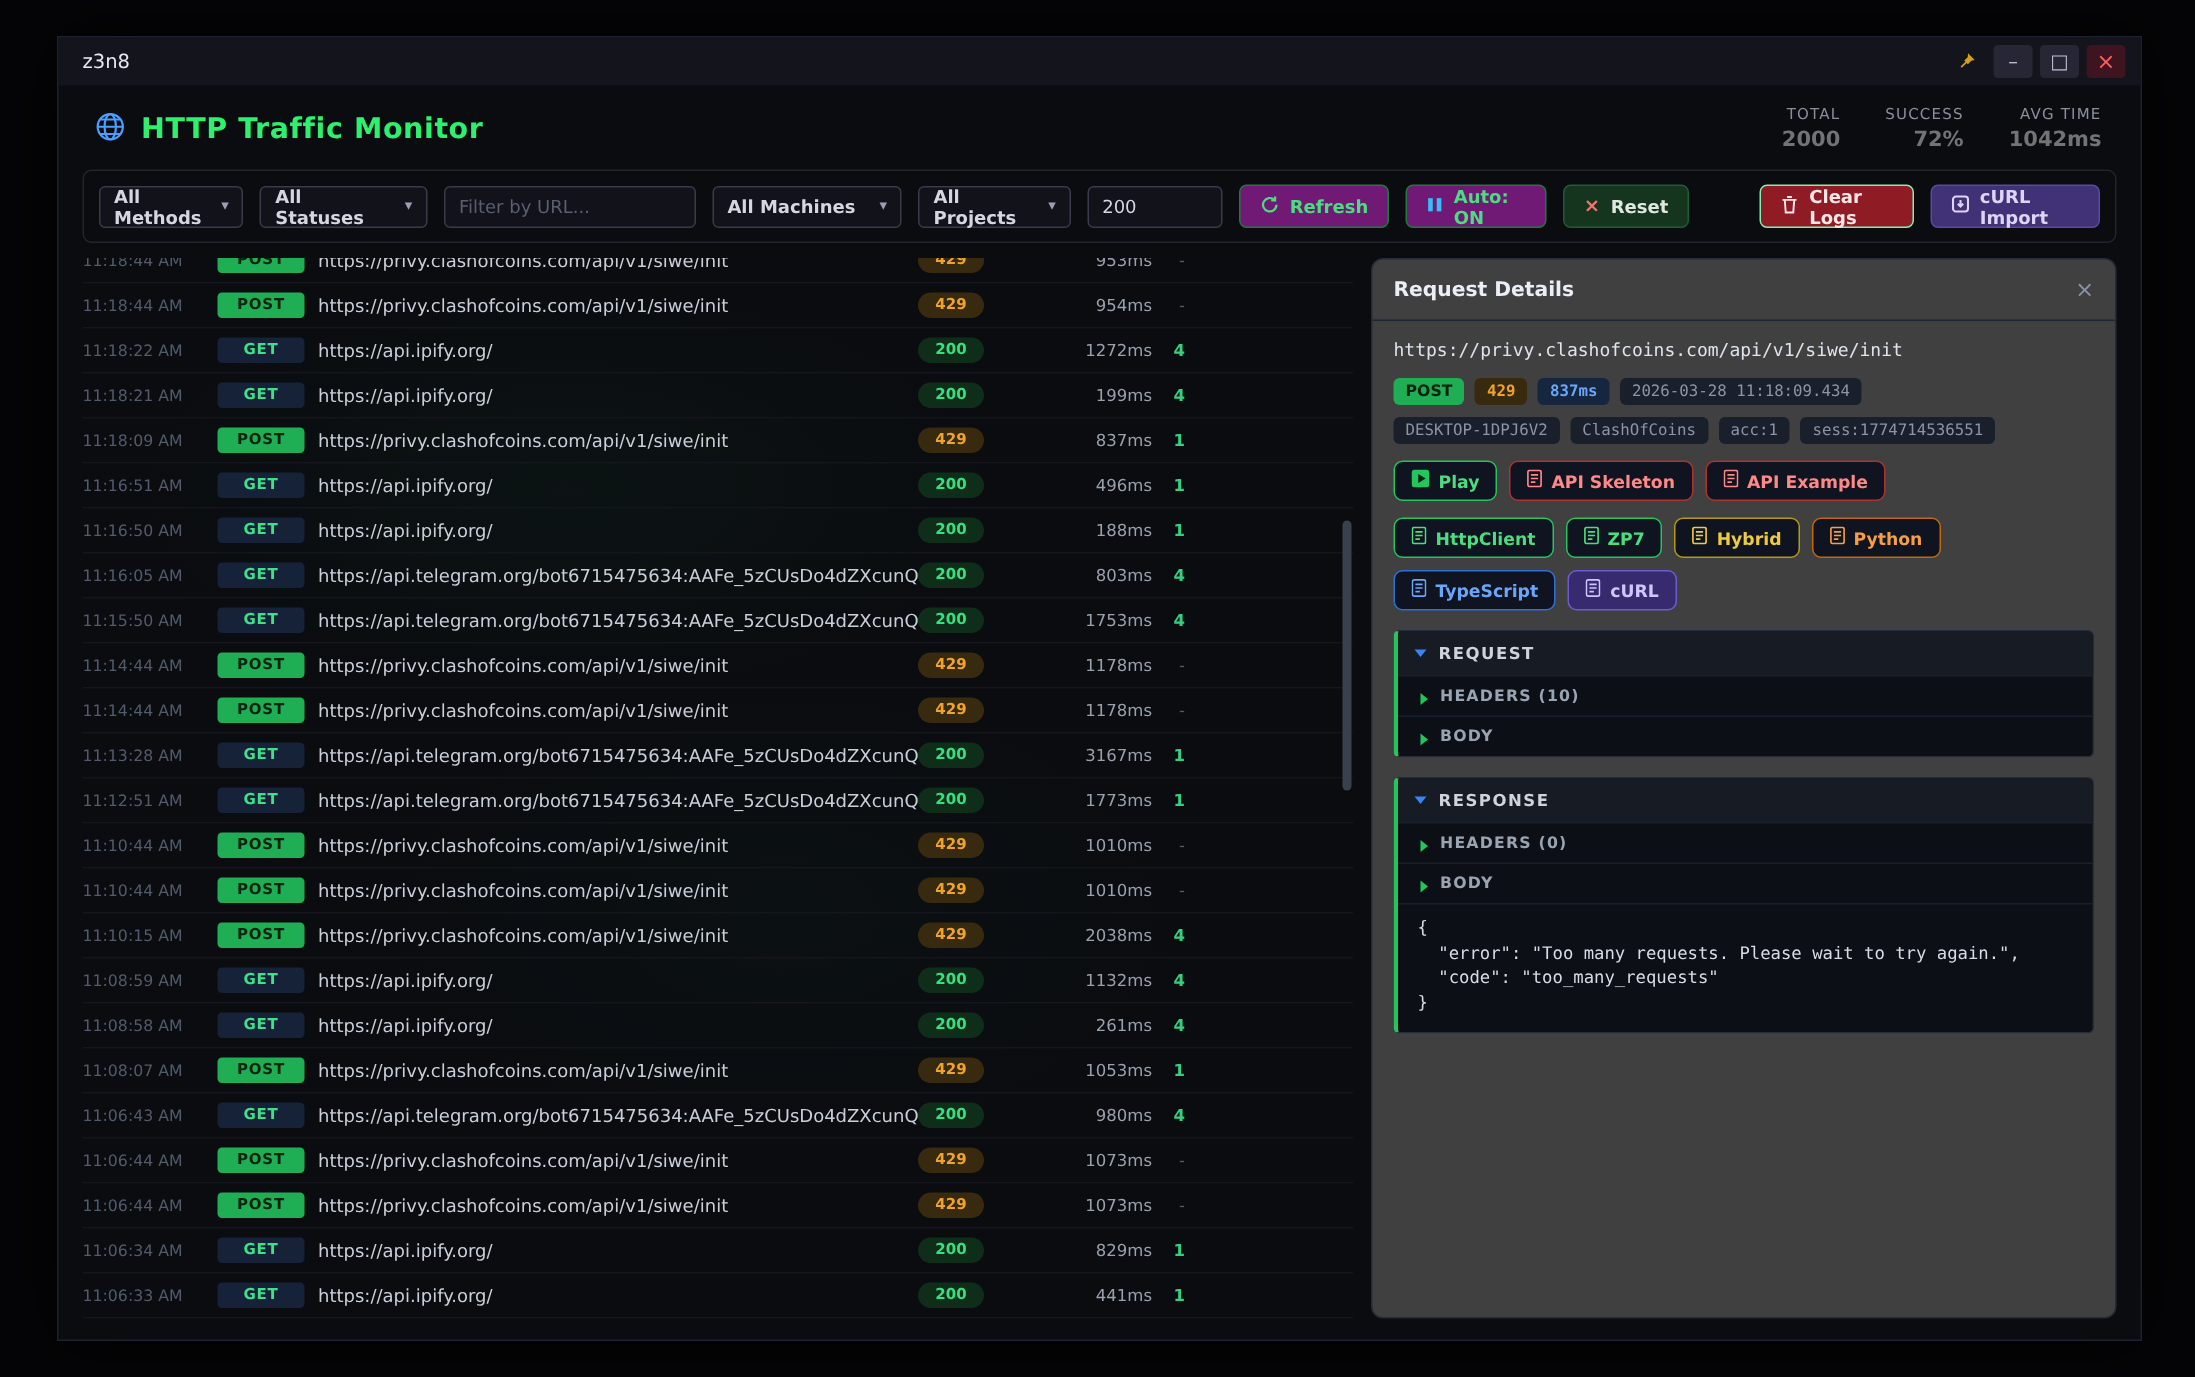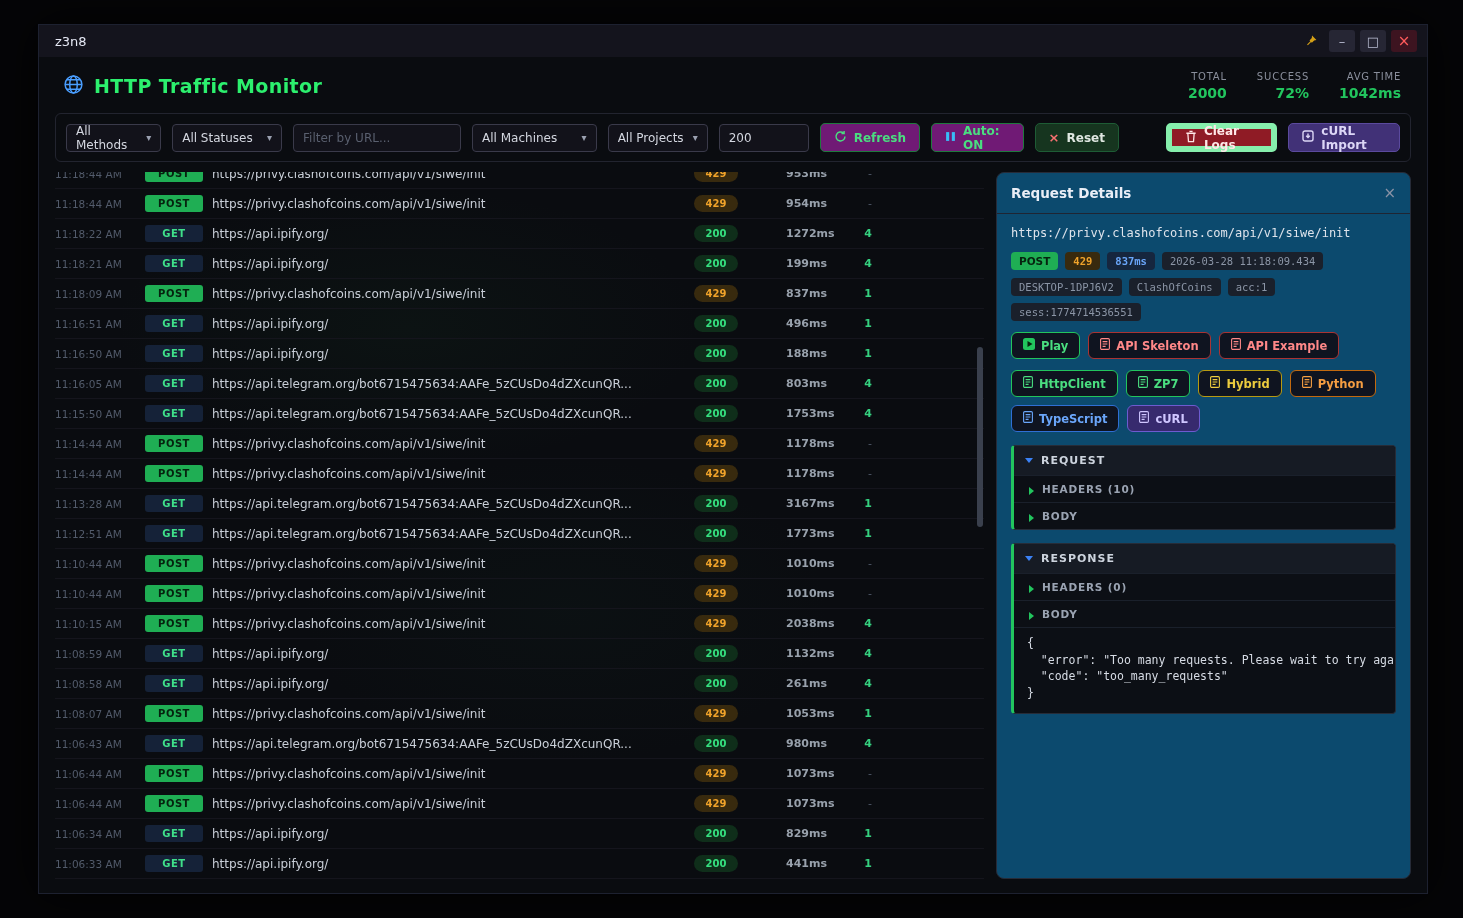--- a/index.html
+++ b/index.html
@@ -19,67 +19,67 @@
   .tb-pin { background:transparent; }
   .tb-close { background:#3d1420; color:#ff5c5c; font-size:15px; }
   
   .header { display:flex; align-items:center; justify-content:space-between;
             padding:14px 26px 10px 24px; flex:0 0 auto;gap:40px; }
   .brand { display:flex; align-items:center; gap:10px; }
   .brand h1 { color:#2cf06e; font-size:19px; font-weight:800; letter-spacing:.4px; }
   .stats { display:flex; gap:30px; }
   .stat { text-align:right; }
   .stat .lbl { color:#8a8f9c; font-size:10px; letter-spacing:.8px; }
-  .stat .val { color:#22c55e; font-size:14px; font-weight:800; margin-top:3px; }
+  .stat .val { color:#737373; font-size:14px; font-weight:800; margin-top:3px; }
   
   .toolbar { margin:2px 16px 0; border:1px solid #22242f; border-radius:6px;
              padding:9px 10px; display:flex; align-items:center; gap:11px; flex:0 0 auto; }
   .select,.input { height:28px; background:#12121a; border:1px solid #3a3a4a; border-radius:4px;
                    color:#d4d7e0; font-size:12px; display:flex; align-items:center;
                    padding:0 9px; }
-  .select { justify-content:space-between; cursor:default; }
+  .select { justify-content:space-between; cursor:default;font-weight:bold; }
   .select .chev { color:#9aa0b0; font-size:10px; margin-left:8px; }
   .sel-methods{width:112px;} .sel-statuses{width:130px;} .sel-machines{width:148px;} .sel-projects{width:118px;}
   input.input { font-family:"DejaVu Sans","Liberation Sans",sans-serif; outline:none; }
   input.input::placeholder { color:#595f6e; }
   .in-url{width:168px;} .in-limit{width:90px;}
   .btn { height:29px; display:flex; align-items:center; gap:7px; padding:0 13px;
          border-radius:5px; font-size:12px; font-weight:700; cursor:default; }
   .btn svg { flex:0 0 auto; }
   .btn-refresh,.btn-auto { background:#701a75; border:1px solid #1f7a3d; color:#4ade80; }
   .btn-reset { background:#16351f; border:1px solid #1e5c35; color:#dfe7e1; }
   .btn-reset .x { color:#f87171; font-size:13px; font-weight:700; }
-  .btn-clear { background:#8f1b25; border:6px solid #86efac; color:#ffe7e7;margin-left:36px; }
+  .btn-clear { background:#8f1b25; border:1px solid #86efac; color:#ffe7e7;margin-left:36px; }
   .btn-curl  { background:#413177; border:1px solid #5b4a9e; color:#dcd6f6; }
   
   .main { flex:1; min-height:0; display:flex; gap:12px; padding:10px 16px 14px; }
   .logpane { flex:1; position:relative; overflow:hidden;
              background:
                radial-gradient(ellipse 420px 200px at 38% 22%, rgba(30,80,45,.10), transparent 70%),
                radial-gradient(ellipse 380px 220px at 55% 62%, rgba(25,70,50,.08), transparent 70%); }
   .rows { margin-top:-13px; }
   .lrow { height:30px; display:flex; align-items:center; border-bottom:1px solid #15151d;
           padding-right:112px; }
   .t { width:88px; color:#525b6b; font-size:10.5px; flex:0 0 auto; }
   .m { width:58px; margin:0 9px 0 2px; flex:0 0 auto; text-align:center; font-size:10px;
        font-weight:800; padding:3px 0; border-radius:3px; letter-spacing:.5px; }
   .m-get  { background:#152238; color:#3fe08a; }
   .m-post { background:#1fae54; color:#06230f; }
   .u { flex:1; color:#c9cfd8; font-size:12px; white-space:nowrap; overflow:hidden; }
   .s { width:44px; flex:0 0 auto; text-align:center; font-size:10px; font-weight:800;
        padding:3px 0; border-radius:9px; margin-right:48px; }
   .s-200 { background:#0f2e1a; color:#35e07f; }
   .s-429 { background:#382a0e; color:#f0a32a; }
-  .d { width:64px; flex:0 0 auto; text-align:left; color:#98a1ac; font-size:11px;font-weight:bold; }
+  .d { width:64px; flex:0 0 auto; text-align:right; color:#98a1ac; font-size:11px; }
   .c { width:22px; flex:0 0 auto; text-align:right; font-size:11px; font-weight:700; }
   .c-num { color:#35d07f; } .c-dash { color:#525b6b; font-weight:400; }
   .scroll-thumb { position:absolute; right:1px; top:175px; width:6px; height:180px;
                   background:#3a404d; border-radius:3px; }
   
-  .details { width:415px; flex:0 0 auto; background:#0c4a6e; border:1px solid #262b38;
+  .details { width:497px; flex:0 0 auto; background:#404040; border:1px solid #262b38;
              border-radius:8px; display:flex; flex-direction:column; overflow:hidden; }
   .d-head { display:flex; align-items:center; justify-content:space-between;
             padding:11px 14px; border-bottom:1px solid #1f2533; }
   .d-head .ttl { color:#eaeef6; font-size:13.5px; font-weight:800; }
   .d-head .close { color:#8a93a6; font-size:15px; cursor:default; }
   .d-body { padding:12px 14px; overflow:hidden; }
   .d-url { font-family:"DejaVu Sans Mono","Liberation Mono",monospace; color:#dfe4ec;
            font-size:12px; margin-bottom:12px; }
   .chiprow { display:flex; flex-wrap:wrap; gap:7px; margin-bottom:8px; align-items:center; }
   .chip { font-family:"DejaVu Sans Mono","Liberation Mono",monospace; font-size:10.5px;

